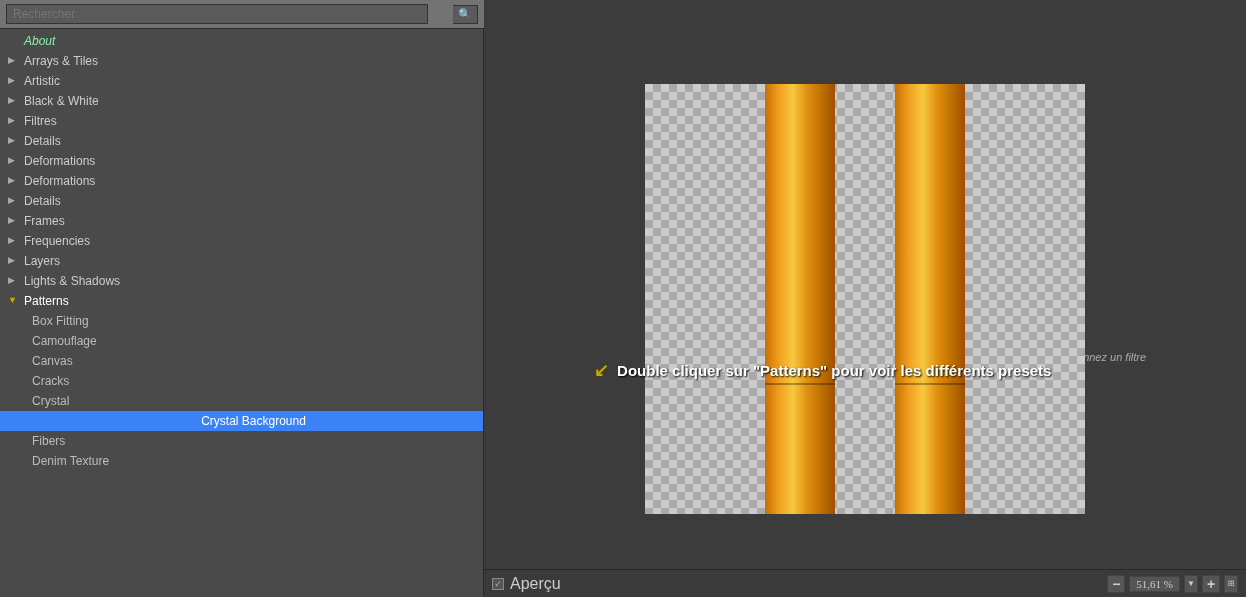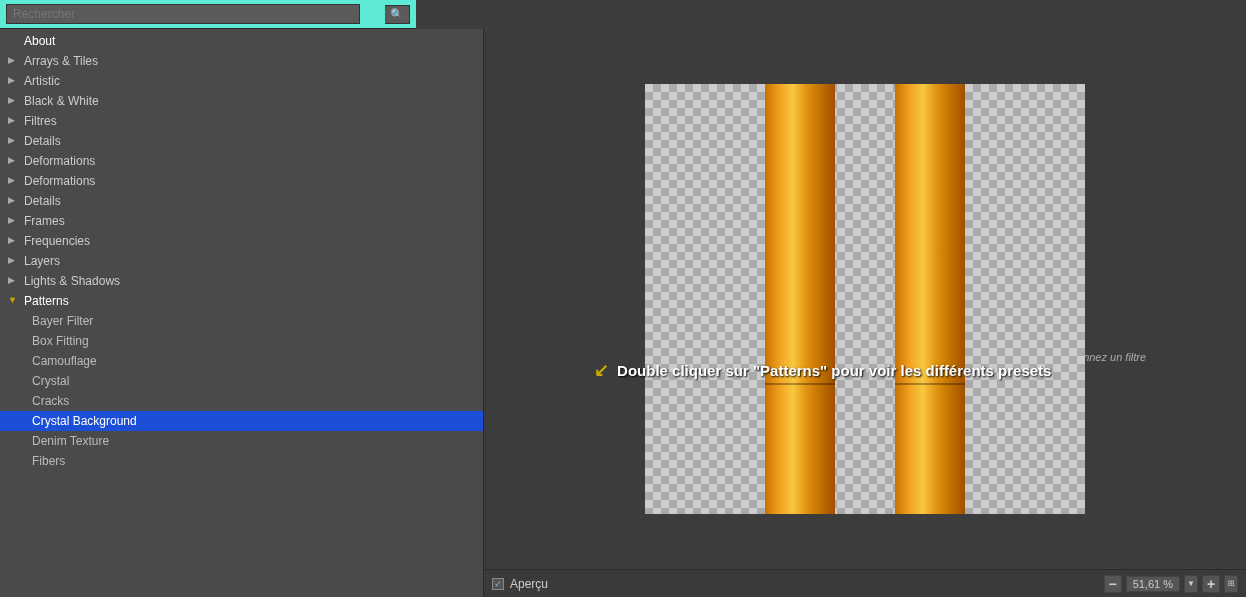--- a/index.html
+++ b/index.html
@@ -10,26 +10,26 @@
       font-family: Arial, sans-serif;
       font-size: 12px;
       color: #d0d0d0;
       overflow: hidden;
       display: flex;
       flex-direction: column;
     }
 
     
     .search-bar {
-      background: #5eead4;
+      background: #737373;
       padding: 4px 6px;
       display: flex;
       align-items: center;
       border-bottom: 1px solid #2a2a2a;
-      width: 416px;
+      width: 484px;
       gap: 25px;
     }
     .search-input {
       background: #5a5a5a;
       border: 1px solid #333;
       color: #ccc;
       font-size: 12px;
       padding: 2px 6px;
       width: 100%;
       outline: none;
@@ -101,32 +101,34 @@
       display: inline-block;
       margin-right: 4px;
       font-size: 9px;
       color: #aaa;
     }
     .arrow.down {
       color: #c8a800;
     }
     .about-item {
       padding: 3px 8px 3px 24px;
-      color: #ffffff;
+      font-style: italic;
+      color: #86efac;
       cursor: pointer;
     }
     .sub-item {
       padding: 3px 8px 3px 32px;
       cursor: pointer;
       color: #bbb;
       font-size: 12px;
     }
     .sub-item.selected {
-      background: #1d4ed8;
+      background: #3b82f6;
       color: #fff;
+      text-align: center;
     }
 
     
     .tooltip-overlay {
       position: absolute;
       left: 110px;
       top: 330px;
       z-index: 100;
       display: flex;
       align-items: center;
@@ -249,21 +251,21 @@
       background: #555;
       display: flex;
       align-items: center;
       justify-content: center;
       cursor: pointer;
       font-size: 9px;
       color: #7cb8e8;
     }
     .apercu-label {
       color: #ccc;
-      font-size: 12px;
+      font-size: 16px;
     }
 
     .zoom-section {
       display: flex;
       align-items: center;
       gap: 4px;
     }
     .zoom-minus, .zoom-plus {
       background: #555;
       border: 1px solid #444;
@@ -278,20 +280,21 @@
       font-weight: bold;
     }
     .zoom-value {
       background: #555;
       border: 1px solid #444;
       color: #ccc;
       font-size: 11px;
       padding: 1px 6px;
       min-width: 50px;
       text-align: center;
+      font-family: Liberation Serif, serif;
     }
     .zoom-arrow {
       background: #555;
       border: 1px solid #444;
       color: #ccc;
       width: 14px;
       height: 18px;
       display: flex;
       align-items: center;
       justify-content: center;
@@ -362,28 +365,28 @@
       <div class="category-item">
         <span class="arrow">▶</span>
         <span>Lights &amp; Shadows</span>
       </div>
 
       <div class="category-item expanded">
         <span class="arrow down">▼</span>
         <span>Patterns</span>
       </div>
 
-      <div class="sub-item">Bayer Filter</div>
       <div class="sub-item">Box Fitting</div>
       <div class="sub-item">Camouflage</div>
+      <div class="sub-item">Canvas</div>
+      <div class="sub-item">Cracks</div>
       <div class="sub-item">Crystal</div>
-      <div class="sub-item">Cracks</div>
       <div class="sub-item selected">Crystal Background</div>
+      <div class="sub-item">Fibers</div>
       <div class="sub-item">Denim Texture</div>
-      <div class="sub-item">Fibers</div>
 
     </div>
   </div>
 
   <div class="right-panel" style="position:relative;">
 
     <div class="select-filter-hint">Sélectionnez un filtre</div>
 
     <div class="tooltip-overlay">
       <span class="tooltip-arrow">↙</span>

